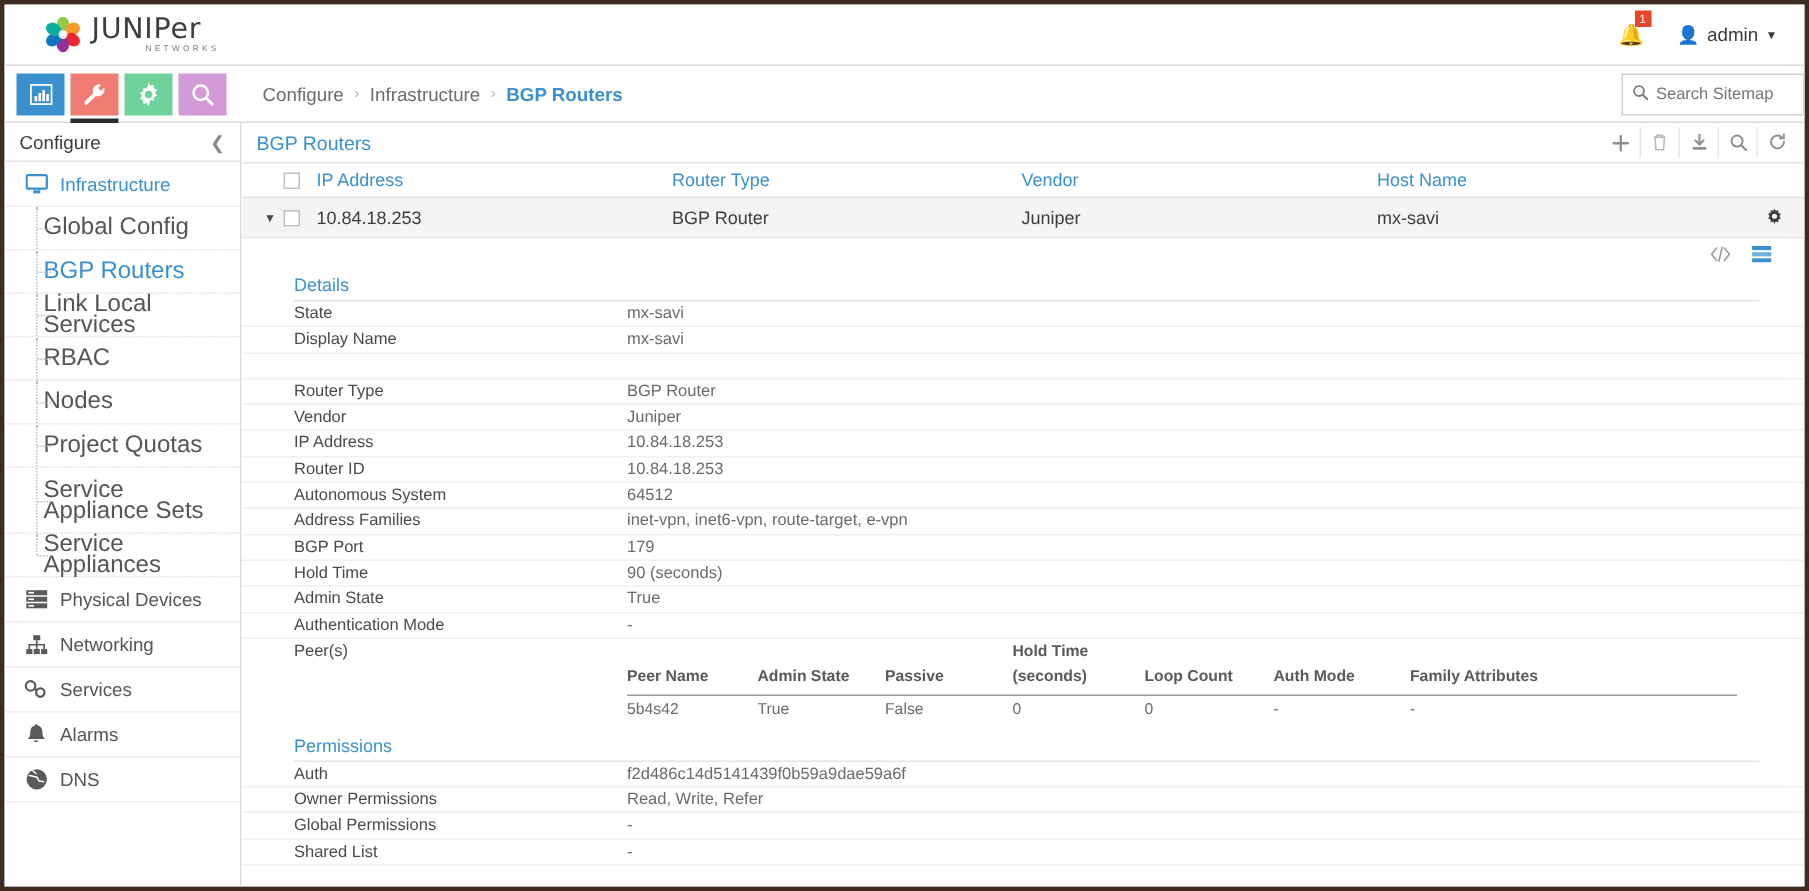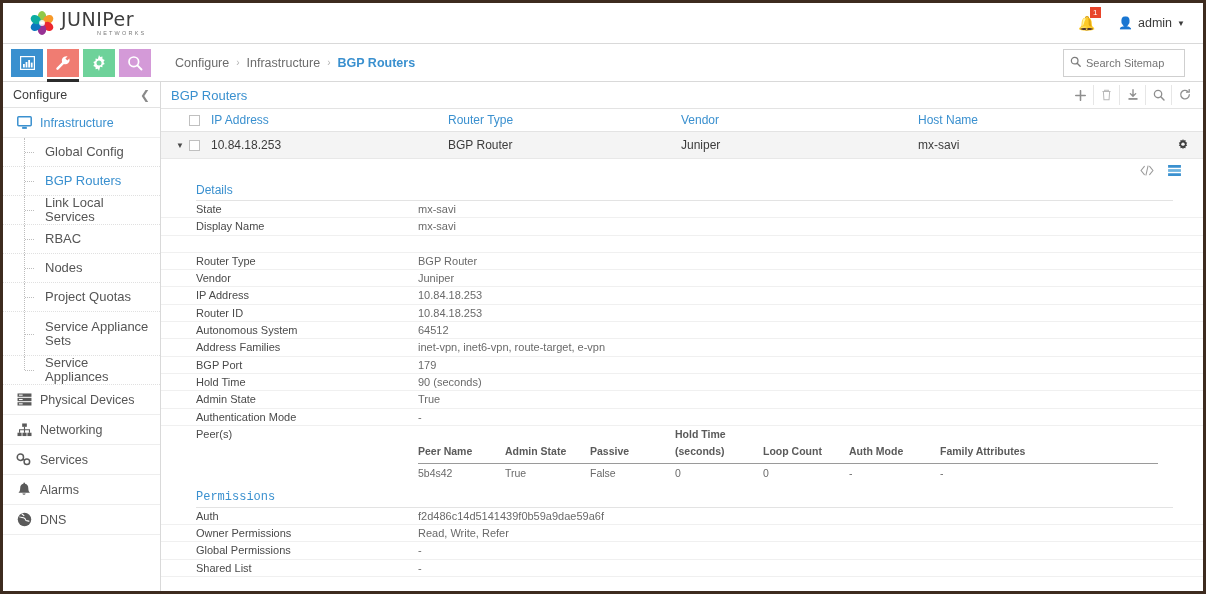--- a/index.html
+++ b/index.html
@@ -79,21 +79,21 @@
   .crumbbar {
     position: absolute; left: 158px; top: 41px; right: 0; height: 38px;
     background: #ffffff; border-bottom: 1px solid #d9d9d9;
     display: flex; align-items: center;
   }
   .crumbs { margin-left: 14px; display: flex; align-items: center; font-size: 12.5px; }
   .crumb { color: #6c6c6c; }
   .crumb.active { color: #3a90cf; font-weight: bold; }
   .crumb-sep { color: #b4b4b4; margin: 0 7px; font-size: 10px; }
   .sitemap {
-    margin-left: auto; margin-right: 18px;
+    margin-left: auto; margin-right: 0;
     width: 122px; height: 22px; border: 1px solid #cfcfcf; background:#fff;
     display: flex; align-items: center; padding: 13px 6px; gap: 5px;
   }
   .sitemap .mini-search { color:#8d8d8d; font-size: 10px; }
   .sitemap input {
     border: none; outline: none; font-size: 11px; color: #9a9a9a;
     width: 100%; font-family: "Liberation Sans", sans-serif; background: transparent;
   }
 
   
@@ -112,23 +112,23 @@
     height: 30px; padding-left: 13px;
     border-bottom: 1px solid #eeeeee;
     font-size: 12.5px; color: #555; cursor: pointer;
   }
   .side-item.sel { color: #3a90cf; }
   .side-icn { width: 16px; display:flex; align-items:center; justify-content:center; color:#5a5a5a; }
   .side-item.sel .side-icn { color: #3a90cf; }
   .side-sub {
     position: relative;
     display: flex; align-items: center;
-    min-height: 29px; padding-left: 42px; padding-right: 6px;
+    min-height: 29px; padding-left: 26px; padding-right: 6px;
     border-bottom: 1px dotted #e0e0e0;
-    font-size: 13px; color: #555; cursor: pointer;
+    font-size: 16px; color: #555; cursor: pointer;
     line-height: 14px;
   }
   .side-sub.sel { color: #3a90cf; }
   .side-sub::before {
     content: ""; position: absolute; left: 21px; top: 0; bottom: 0; width: 1px;
     border-left: 1px dotted #bdbdbd;
   }
   .side-sub::after {
     content: ""; position: absolute; left: 22px; top: 50%; width: 9px;
     border-top: 1px dotted #bdbdbd;
@@ -572,21 +572,21 @@
             <span class="pc1">True</span>
             <span class="pc2">False</span>
             <span class="pc3">0</span>
             <span class="pc4">0</span>
             <span class="pc5">-</span>
             <span class="pc6">-</span>
           </div>
         </div>
       </div>
 
-      <div class="sec-title" style="margin-top:6px;font-family:Liberation Mono, monospace;">Permissions</div>
+      <div class="sec-title" style="margin-top:6px;">Permissions</div>
       <div class="sec-rule"></div>
 
       <div class="drow">
         <span class="dlabel">Auth</span>
         <span class="dvalue">f2d486c14d5141439f0b59a9dae59a6f</span>
       </div>
       <div class="drow">
         <span class="dlabel">Owner Permissions</span>
         <span class="dvalue">Read, Write, Refer</span>
       </div>

